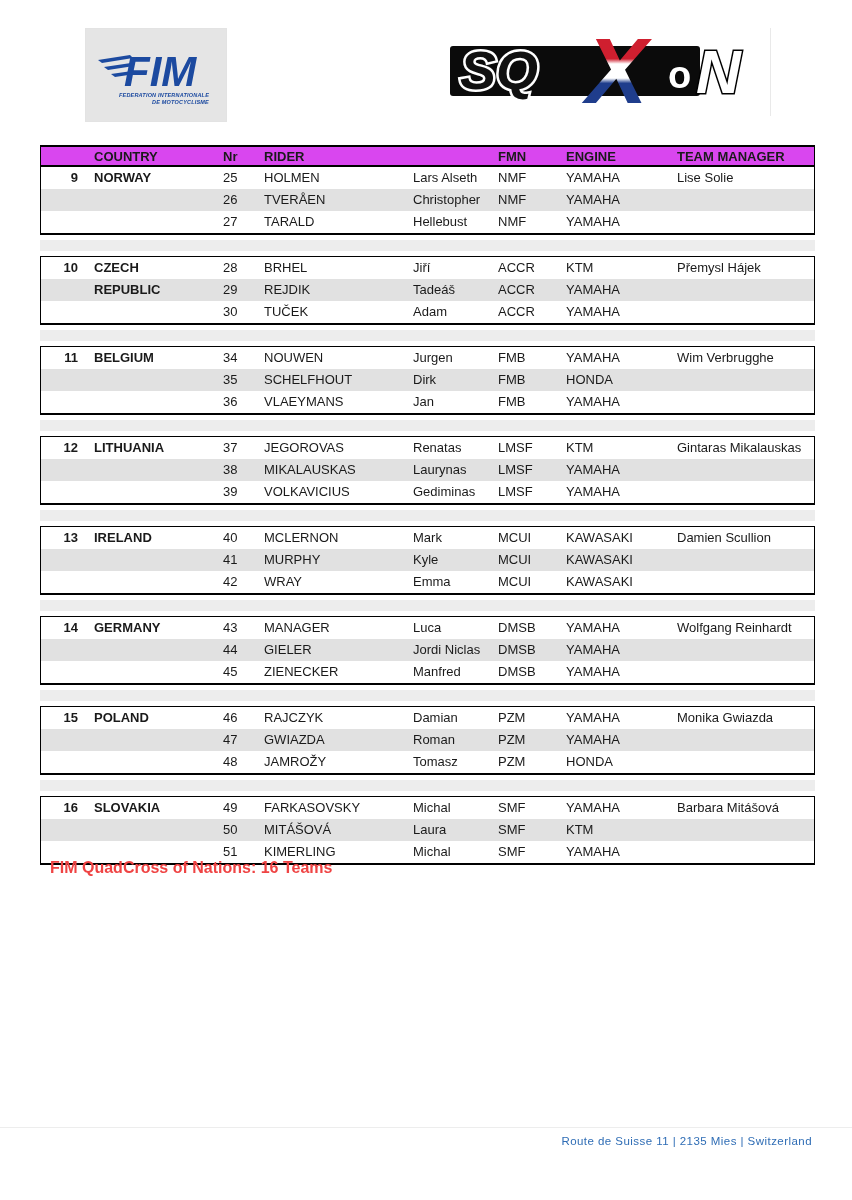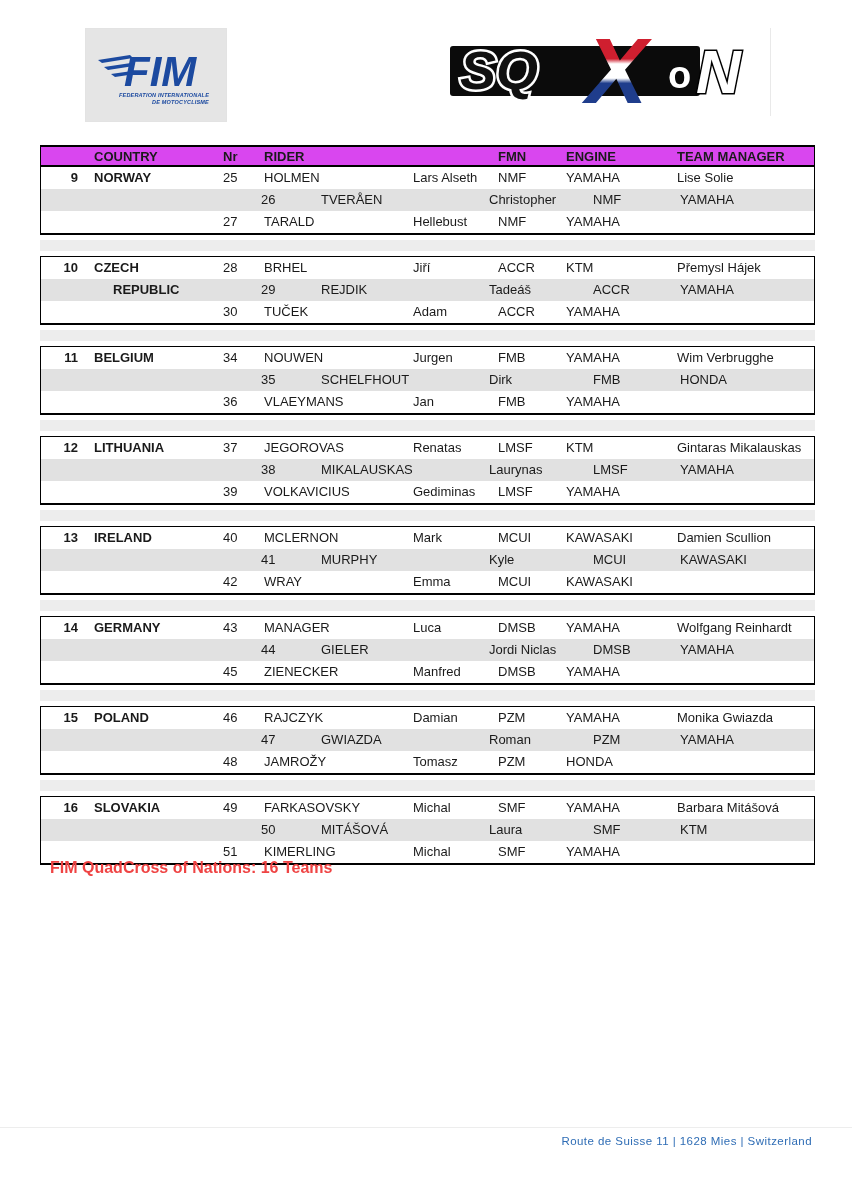--- a/index.html
+++ b/index.html
@@ -33,21 +33,21 @@
     border-top:2px solid #000;border-bottom:2px solid #000;
     border-left:1px solid #000;border-right:1px solid #000;
     height:22px;line-height:19px;
   }
   .team-block{
     box-sizing:border-box;
     border-left:1px solid #000;border-right:1px solid #000;
     border-top:1px solid #000;border-bottom:2px solid #000;
   }
   .team-block.first{border-top:0;}
-  .row.stripe{background:#e1e1e1;gap:19px;}
+  .row.stripe{background:#e1e1e1;}
   .gap{position:relative;height:21px;}
   .gap::after{content:"";position:absolute;left:0;right:0;top:5px;height:11px;background:#ededed;}
   .cell{overflow:hidden;}
   .cell.teamnr{text-align:right;padding-right:8px;font-weight:bold;}
   .cell.country{padding-left:8px;font-weight:bold;}
   .cell.rider{padding-left:1px;}
 
   
   .summary{position:absolute;left:50px;top:859px;font-size:16px;font-weight:bold;color:#ef4444;}
 
@@ -370,16 +370,16 @@
             <div class="cell manager"></div>
           </div>
         </div>
       </div>
   </div>
 
   <div class="summary">FIM QuadCross of Nations: 16 Teams</div>
 
   <div class="footer-rule"></div>
   <div class="footer-text">
-    <div>Route de Suisse 11   |   1628 Mies   |   Switzerland</div>
+    <div>Route de Suisse 11   |   2135 Mies   |   Switzerland</div>
   </div>
 
 </div>
 
 </body></html>

